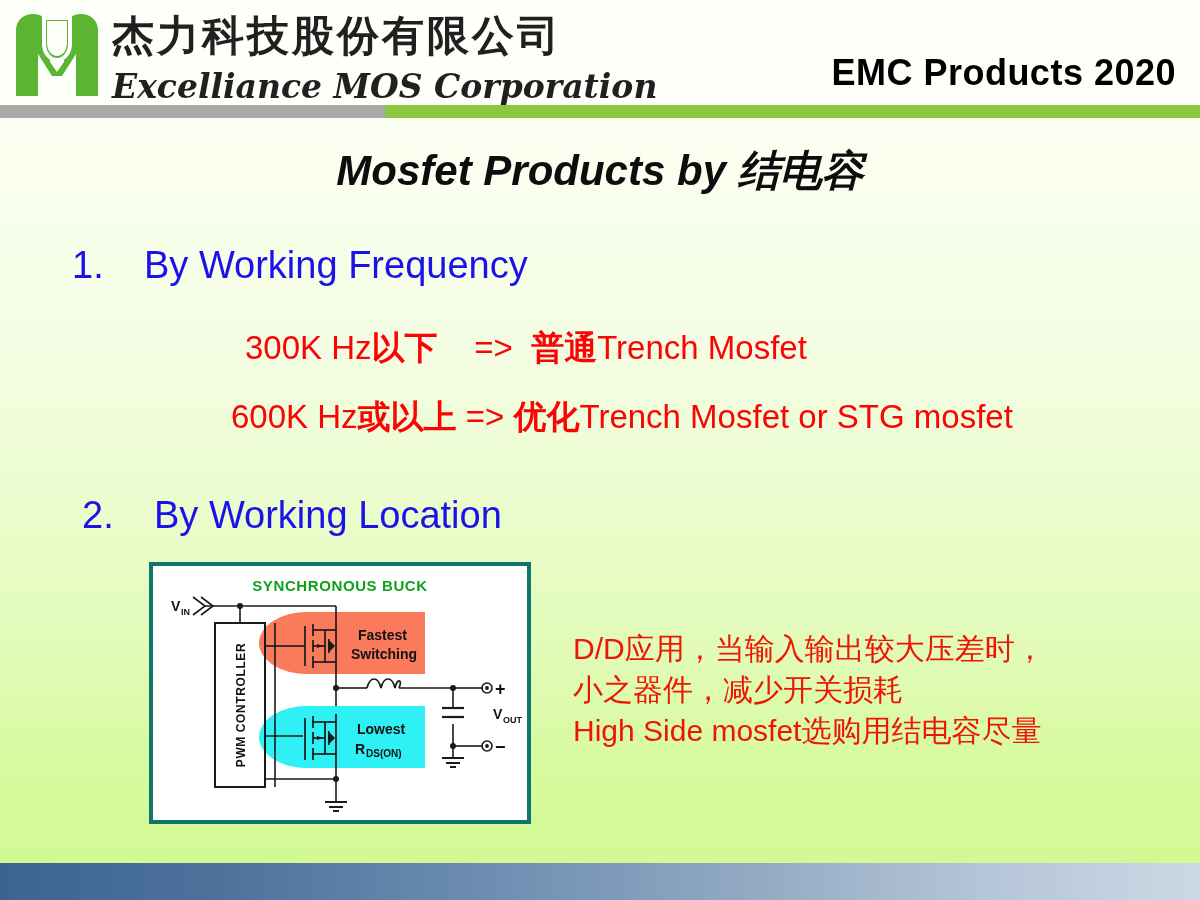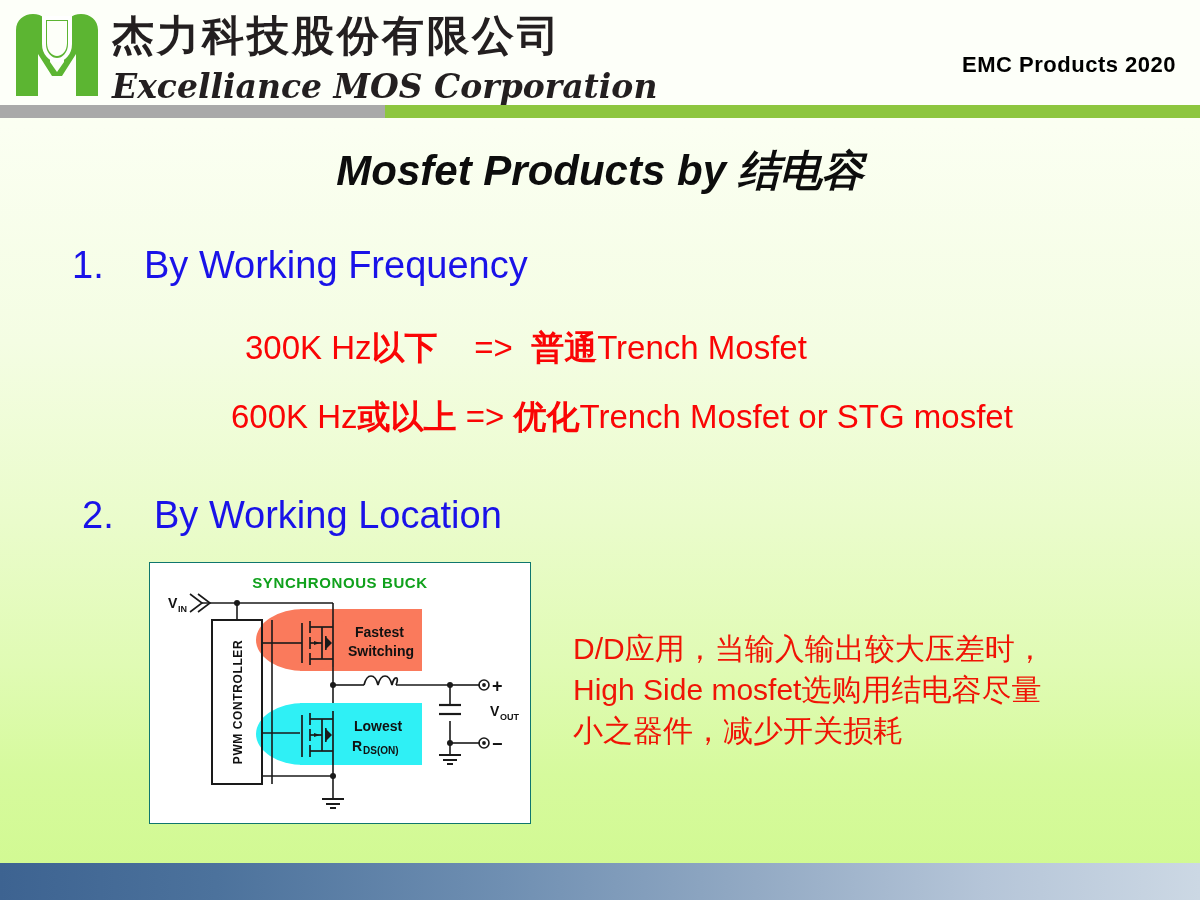--- a/index.html
+++ b/index.html
@@ -10,21 +10,21 @@
   }
 
   
   #header{position:absolute;left:0;top:0;width:1200px;height:110px;background:#fdfff9;}
   #logo-mark{position:absolute;left:12px;top:10px;width:90px;height:92px;}
   #company-names{position:absolute;left:112px;top:12px;}
   #company-cn{font-family:"DejaVu Serif","Liberation Serif",serif;font-weight:bold;font-size:42px;
     letter-spacing:3px;color:#231f20;line-height:48px;white-space:nowrap;}
   #company-en{font-family:"DejaVu Serif","Liberation Serif",serif;font-weight:bold;font-style:italic;
     font-size:33px;color:#231f20;line-height:40px;white-space:nowrap;margin-top:7px;}
-  #header-right-title{position:absolute;right:24px;top:52px;font-size:22px;font-weight:bold;
+  #header-right-title{position:absolute;right:24px;top:52px;font-size:36px;font-weight:bold;
     color:#000;letter-spacing:0.5px;white-space:nowrap;}
   #bar-gray{position:absolute;left:0;top:105px;width:385px;height:13px;background:#a9a9a9;}
   #bar-green{position:absolute;left:385px;top:105px;width:815px;height:13px;background:#8dc63f;}
 
   
   #slide-title{position:absolute;left:0;top:143px;width:1200px;text-align:center;
     font-size:42px;font-weight:bold;font-style:italic;color:#0d0d0d;
     letter-spacing:0px;white-space:nowrap;}
   #slide-title .cn{font-family:"DejaVu Sans","Liberation Sans",sans-serif;}
 
@@ -39,21 +39,21 @@
   .red-line .cn-b{font-weight:bold;}
   #freq-line-1{left:245px;top:326px;}
   #freq-line-2{left:231px;top:395px;}
 
   
   #side-note{position:absolute;left:573px;top:628px;color:#f01405;font-size:30px;
     line-height:41px;white-space:nowrap;}
 
   
   #figure{position:absolute;left:149px;top:562px;width:382px;height:262px;
-    background:#ffffff;border:1px solid #0f766e;box-sizing:border-box;}
+    background:#ffffff;border:4px solid #0f766e;box-sizing:border-box;}
   #figure-title{position:absolute;left:0;top:11px;width:100%;text-align:center;
     color:#10a11c;font-size:15px;font-weight:bold;letter-spacing:0.6px;}
   #figure svg{position:absolute;left:0;top:0;}
   .fig-label{font-family:"Liberation Sans","DejaVu Sans",sans-serif;fill:#111;font-weight:bold;}
 
   
   #footer{position:absolute;left:0;bottom:0;width:1200px;height:37px;
     background:linear-gradient(to right,#3d6391 0%,#4c729c 18%,#6f8fb2 42%,#93aac4 63%,#b5c5d8 82%,#ccd8e4 100%);}
 </style>
 </head>
@@ -87,22 +87,22 @@
 <div class="point" id="point-1"><span class="num">1.</span><span>By  Working Frequency</span></div>
 
 <div class="red-line" id="freq-line-1"><span>300K Hz</span><span class="cn-b">以下</span>&nbsp;&nbsp;&nbsp;&nbsp;<span>=&gt;</span>&nbsp;&nbsp;<span class="cn-b">普通</span><span>Trench Mosfet</span></div>
 
 <div class="red-line" id="freq-line-2"><span>600K Hz</span><span class="cn-b">或以上</span>&nbsp;<span>=&gt;</span>&nbsp;<span class="cn-b">优化</span><span>Trench Mosfet or STG mosfet</span></div>
 
 <div class="point" id="point-2"><span class="num">2.</span><span>By  Working Location</span></div>
 
 <div id="side-note">
   <div>D/D应用，当输入输出较大压差时，</div>
+  <div>小之器件，减少开关损耗</div>
   <div>High Side mosfet选购用结电容尽量</div>
-  <div>小之器件，减少开关损耗</div>
 </div>
 
 <div id="figure">
   <div id="figure-title">SYNCHRONOUS BUCK</div>
 
   <svg width="374" height="254" viewBox="0 0 374 254">
 
     <g>
       <rect x="150" y="46" width="122" height="62" fill="#fa7a5c"></rect>
       <ellipse cx="154" cy="77" rx="48" ry="31" fill="#fa7a5c"></ellipse>

